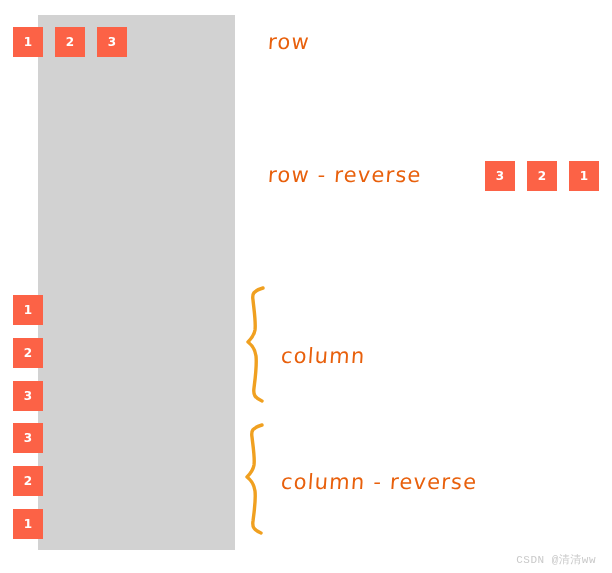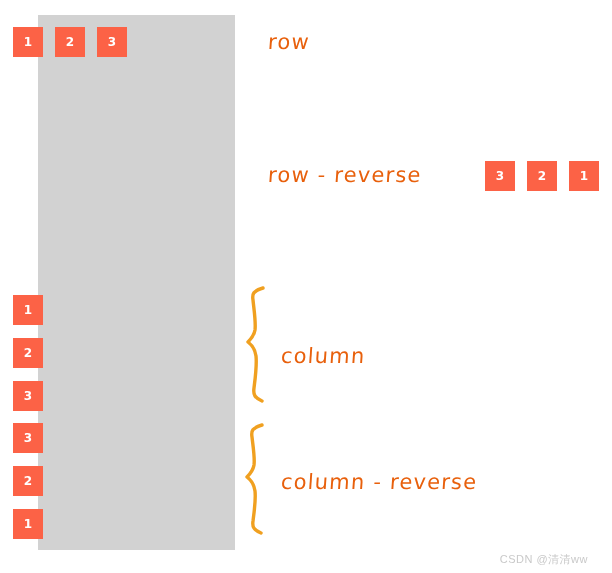--- a/index.html
+++ b/index.html
@@ -79,25 +79,25 @@
 
   
   .brace {
     position: absolute;
   }
   .brace svg { display: block; }
 
   
   .watermark {
     position: absolute;
-    right: 24px;
+    right: 16px;
     bottom: 6px;
     color: #c9c9c9;
     font-size: 11px;
-    font-family: Liberation Sans, sans-serif;
+    font-family: Liberation Mono, monospace;
     letter-spacing: 0.5px;
     white-space: nowrap;
   }
 </style>
 </head>
 <body>
 
 <div id="stage">
 
   <div class="flex-container"></div>

